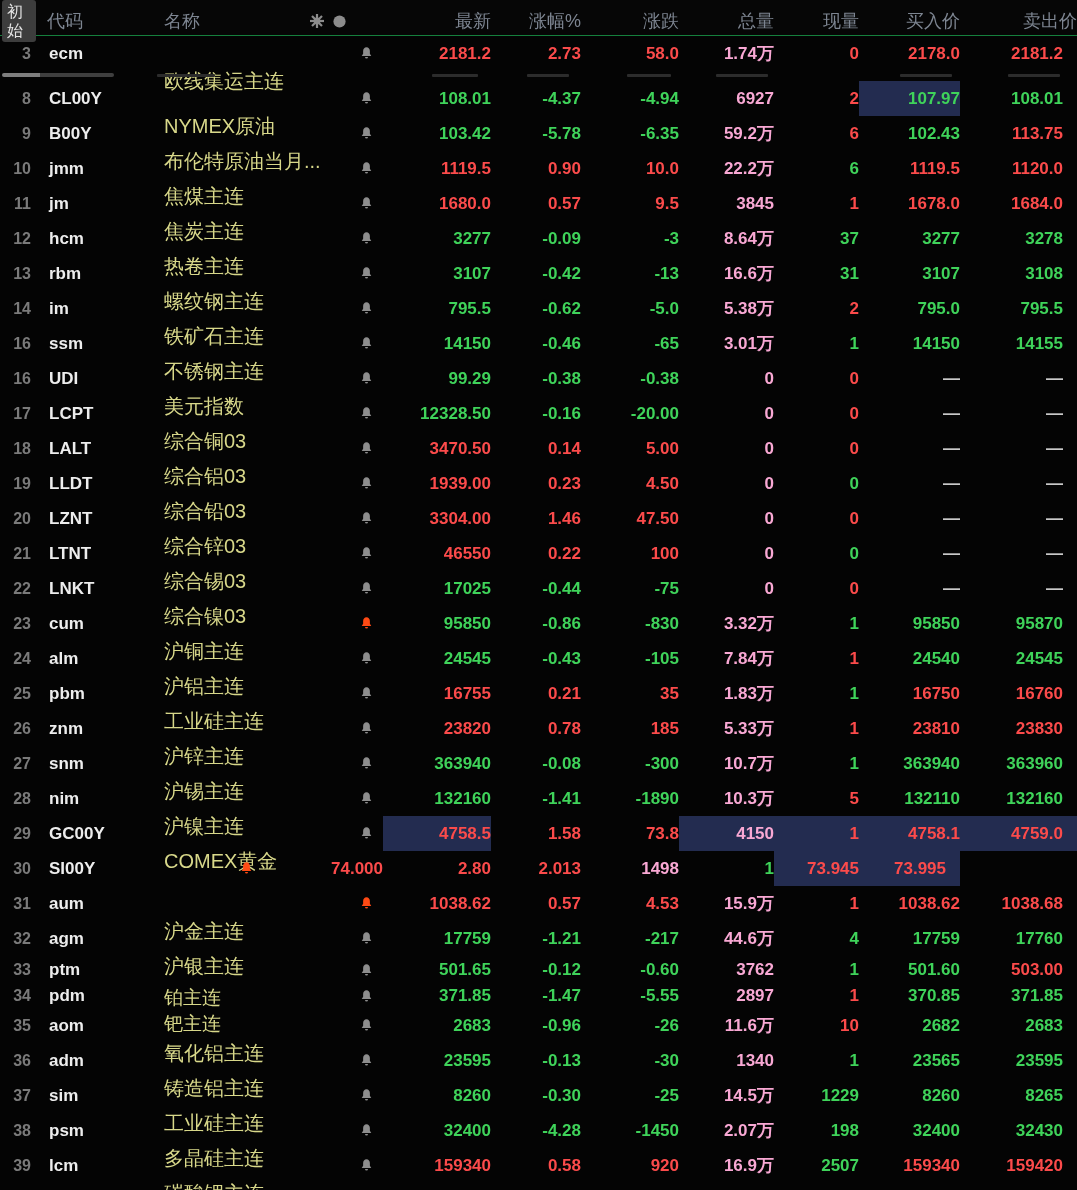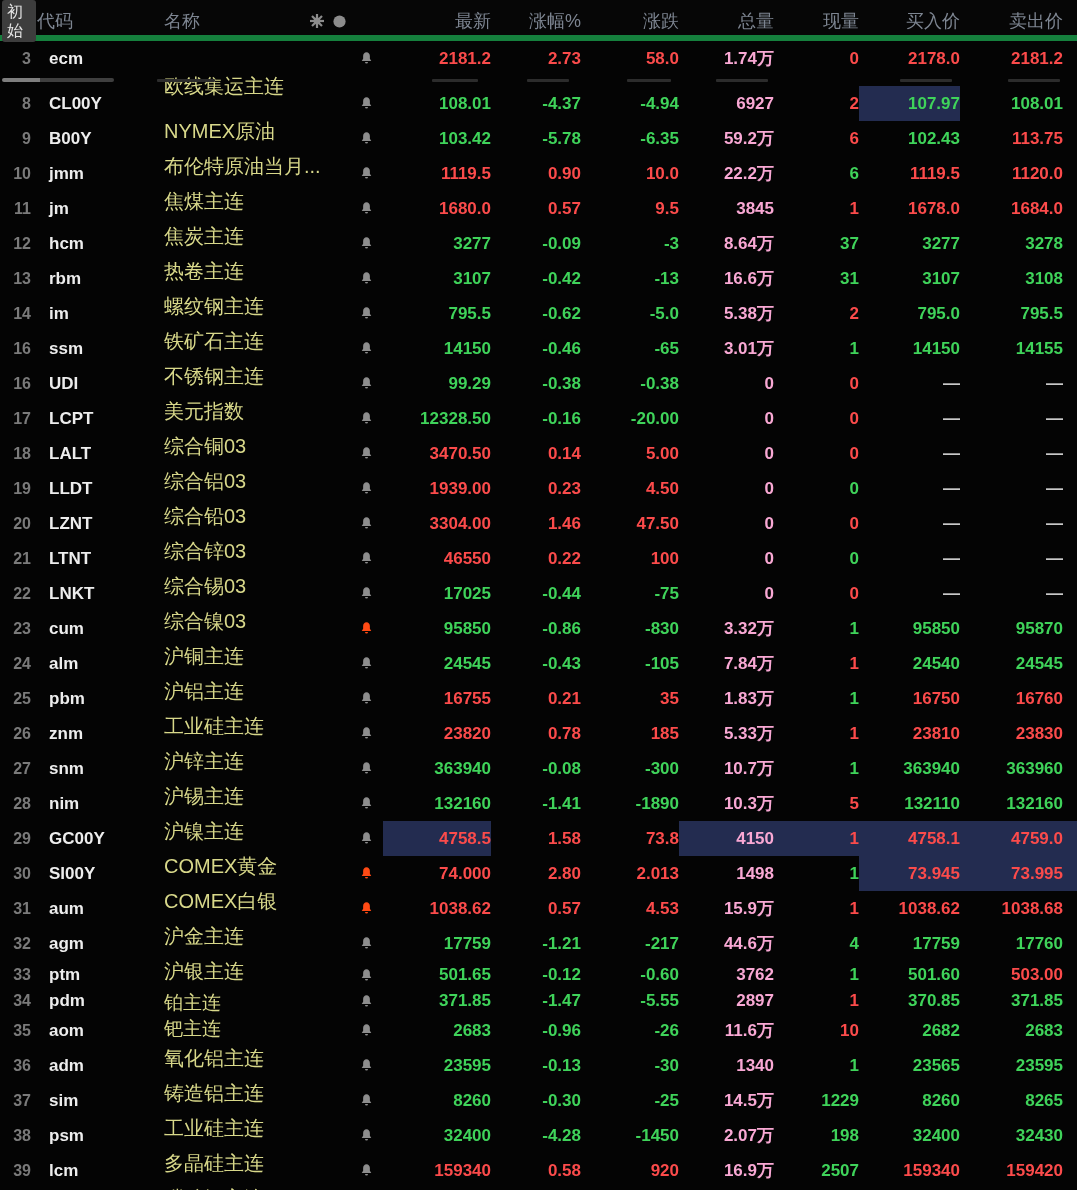--- a/index.html
+++ b/index.html
@@ -1,24 +1,24 @@
 <!DOCTYPE html>
 <html><head>
 <meta charset="utf-8">
 <style>
   html,body{margin:0;padding:0;background:#040404;}
   body{width:1077px;height:1190px;overflow:hidden;position:relative;
        font-family:"Liberation Sans","DejaVu Sans",sans-serif;}
   .grid{display:grid;grid-template-columns:36px 108px 1fr 34px 108px 90px 98px 95px 85px 101px 117px;
         align-items:stretch;}
   
-  .hdr{height:35px;background:#060606;border-bottom:6px solid #15803d;}
+  .hdr{height:35px;background:#060606;border-bottom:1px solid #15803d;}
   .hcell{display:flex;align-items:center;color:#7d8591;font-size:18px;}
   .hcell.right{justify-content:flex-end;}
-  .hcell.askpad{padding-right:14px;}
+  .hcell.askpad{}
   .chip{display:inline-block;background:#3d3d3d;color:#e4e4e4;font-size:16px;line-height:1.2;
         padding:2px 5px;border-radius:3px;margin-left:2px;}
   .hdr-icons{margin-left:auto;display:flex;align-items:center;gap:7px;padding-right:2px;}
   
   .row{height:35px;}
   .row.compact{height:26px;}
   .cell{display:flex;align-items:center;height:100%;}
   .num{justify-content:flex-end;color:#7a7a7a;font-size:16px;font-weight:700;padding-right:5px;}
   .code{color:#ededed;font-weight:700;font-size:17px;padding-left:13px;white-space:nowrap;}
   .name{color:#d8d88a;font-size:20px;padding-left:20px;white-space:nowrap;overflow:hidden;margin-top:28px;}
@@ -42,21 +42,21 @@
   .pd4{left:627px;width:44px;}.pd5{left:716px;width:52px;}.pd6{left:900px;width:52px;}
   .pd7{left:1008px;width:52px;}
 </style>
 </head>
 <body>
 
 <div class="grid hdr">
   <div class="hcell">
       <span class="chip">初始</span>
     </div>
-  <div class="hcell" style="padding-left:1px;">代码</div>
+  <div class="hcell" style="padding-left:11px;">代码</div>
   <div class="hcell" style="padding-left:20px;">
     <span>名称</span>
     <span class="hdr-icons">
       <svg width="16" height="16" viewBox="0 0 16 16">
         <g stroke="#8c8c8c" stroke-width="2.2">
           <line x1="8" y1="1" x2="8" y2="15"></line>
             <line x1="1" y1="8" x2="15" y2="8"></line>
           <line x1="3" y1="3" x2="13" y2="13"></line>
             <line x1="13" y1="3" x2="3" y2="13"></line>
         </g>
@@ -498,21 +498,20 @@
     <div class="cell v clr-r">1.58</div>
     <div class="cell v clr-r">73.8</div>
     <div class="cell v clr-w hl">4150</div>
     <div class="cell v clr-r hl">1</div>
     <div class="cell v clr-r hl">4758.1</div>
     <div class="cell v askpadc clr-r hl">4759.0</div>
   </div>
     <div class="grid row">
     <div class="cell num">30</div>
     <div class="cell code">SI00Y</div>
-    <div class="cell name">COMEX白银</div>
     <div class="cell bellc bell-o">
       <svg width="15" height="15" viewBox="0 0 16 16">
         <path d="M8 1.2C5.7 1.2 4.4 3 4.4 5.4v2.8L2.9 10.6h10.2L11.6 8.2V5.4c0-2.4-1.3-4.2-3.6-4.2z" fill="currentColor"></path>
         <path d="M6.4 11.6a1.6 1.6 0 0 0 3.2 0z" fill="currentColor"></path>
       </svg>
     </div>
     <div class="cell v clr-r">74.000</div>
     <div class="cell v clr-r">2.80</div>
     <div class="cell v clr-r">2.013</div>
     <div class="cell v clr-w">1498</div>

